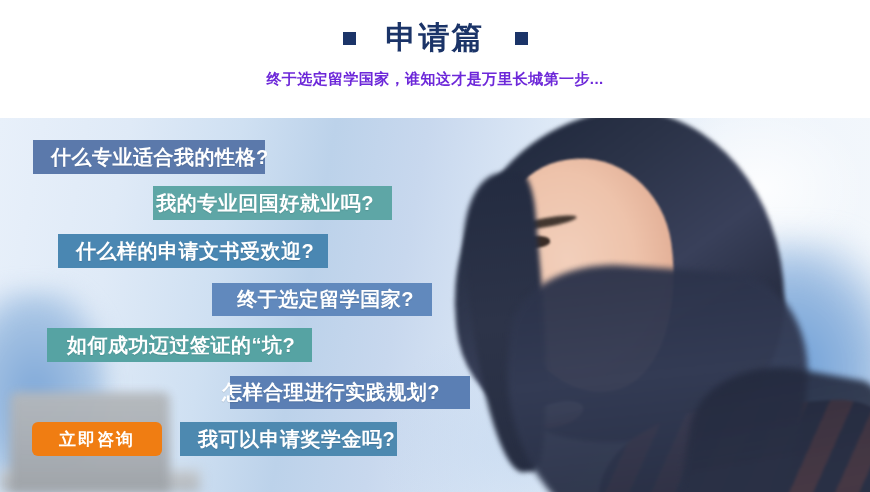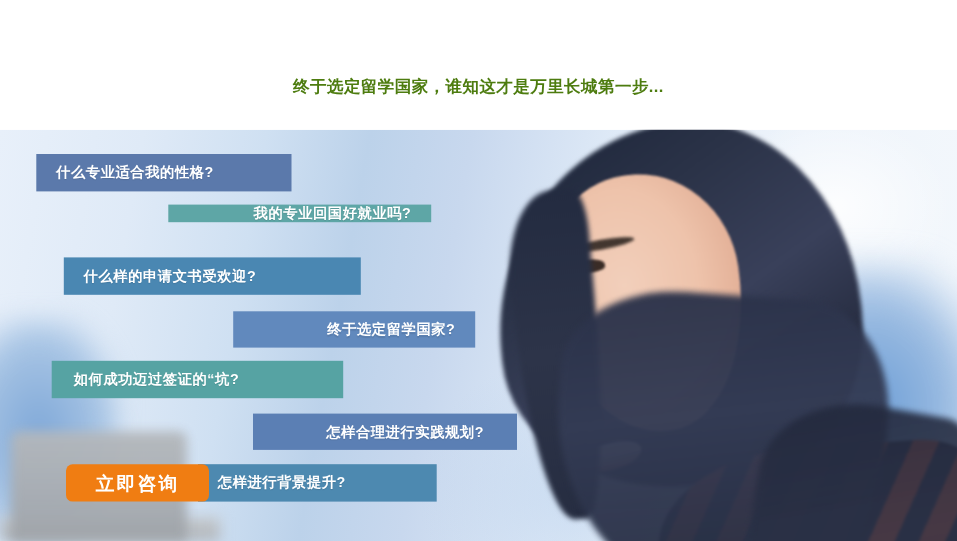--- a/index.html
+++ b/index.html
@@ -49,21 +49,21 @@
     line-height: 36px;
     white-space: nowrap;
   }
   .subtitle {
     position: absolute;
     left: 0; top: 70px;
     width: 870px;
     text-align: center;
     font-size: 15px;
     font-weight: bold;
-    color: #4d7c0f;
+    color: #6d28d9;
     letter-spacing: 0.4px;
     white-space: nowrap;
   }
 
   
   .hero {
     position: absolute;
     left: 0; top: 118px;
     width: 870px;
     height: 374px;
@@ -215,21 +215,21 @@
     transform: rotate(10deg);
     filter: blur(3px);
   }
 
   
   .badge {
     position: absolute;
     display: flex;
     align-items: center;
     color: #ffffff;
-    font-size: 13px;
+    font-size: 20px;
     font-weight: bold;
     letter-spacing: 0.5px;
     white-space: nowrap;
     box-sizing: border-box;
     text-shadow: 0 1px 1px rgba(0,0,0,0.10);
   }
 
   
   .cta {
     position: absolute;
@@ -238,29 +238,33 @@
     justify-content: center;
     color: #ffffff;
     font-size: 17px;
     font-weight: bold;
     letter-spacing: 2px;
     border-radius: 6px;
     background: #f07d12;
     border: none;
     cursor: pointer;
     box-sizing: border-box;
-    margin-left: 28px;
   }
 </style>
 </head>
 <body>
 
 <div class="page">
 
   <div class="header">
+    <div class="title-row">
+      <span class="title-square"></span>
+      <span class="title-text">申请篇</span>
+      <span class="title-square"></span>
+    </div>
     <div class="subtitle">终于选定留学国家，谁知这才是万里长城第一步...</div>
   </div>
 
   <div class="hero">
     <div class="photo">
       <div class="blue-left"></div>
       <div class="blue-right"></div>
       <div class="laptop-base"></div>
       <div class="laptop"></div>
       <div class="hair"></div>
@@ -273,36 +277,36 @@
       <div class="shoulder-strap"></div>
       <div class="shirt"></div>
       <div class="hair-flow"></div>
       <div class="hair-over-shirt"></div>
     </div>
 
     <div id="badge-layer">
         <div class="badge" style="left: 33px; top: 22px; width: 232px; height: 34px; background: rgb(91, 121, 171); justify-content: flex-start; padding-left: 18px; padding-right: 18px;">
           <span>什么专业适合我的性格?</span>
         </div>
-        <div class="badge" style="left: 153px; top: 68px; width: 239px; height: 16px; background: rgb(94, 166, 166); justify-content: flex-end; padding-left: 10px; padding-right: 18px; align-items: center;">
+        <div class="badge" style="left: 153px; top: 68px; width: 239px; height: 34px; background: rgb(94, 166, 166); justify-content: flex-end; padding-left: 10px; padding-right: 18px; align-items: center;">
           <span>我的专业回国好就业吗?</span>
         </div>
         <div class="badge" style="left: 58px; top: 116px; width: 270px; height: 34px; background: rgb(74, 135, 178); justify-content: flex-start; padding-left: 18px; ">
           <span>什么样的申请文书受欢迎?</span>
         </div>
         <div class="badge" style="left: 212px; top: 165px; width: 220px; height: 33px; background: rgb(97, 137, 189); justify-content: flex-end; padding-left: 18px; padding-right: 18px;">
           <span>终于选定留学国家?</span>
         </div>
         <div class="badge" style="left: 47px; top: 210px; width: 265px; height: 34px; background: rgb(86, 163, 163); justify-content: flex-start; padding-left: 20px; padding-right: 20px;">
           <span>如何成功迈过签证的“坑?</span>
         </div>
         <div class="badge" style="left: 230px; top: 258px; width: 240px; height: 33px; background: rgb(91, 127, 180); justify-content: flex-end; padding-left: 18px; padding-right: 30px;">
           <span>怎样合理进行实践规划?</span>
         </div>
         <div class="badge" style="left: 180px; top: 304px; width: 217px; height: 34px; background: rgb(77, 137, 176); justify-content: flex-start; padding-left: 18px; padding-right: 18px;">
-          <span>怎样进行背景提升?</span>
+          <span>我可以申请奖学金吗?</span>
         </div>
       </div>
 
     <button class="cta" id="cta-button" style="left: 32px; top: 304px; width: 130px; height: 34px; background: rgb(240, 125, 18);">立即咨询</button>
   </div>
 
 </div>
 
 </body></html>

